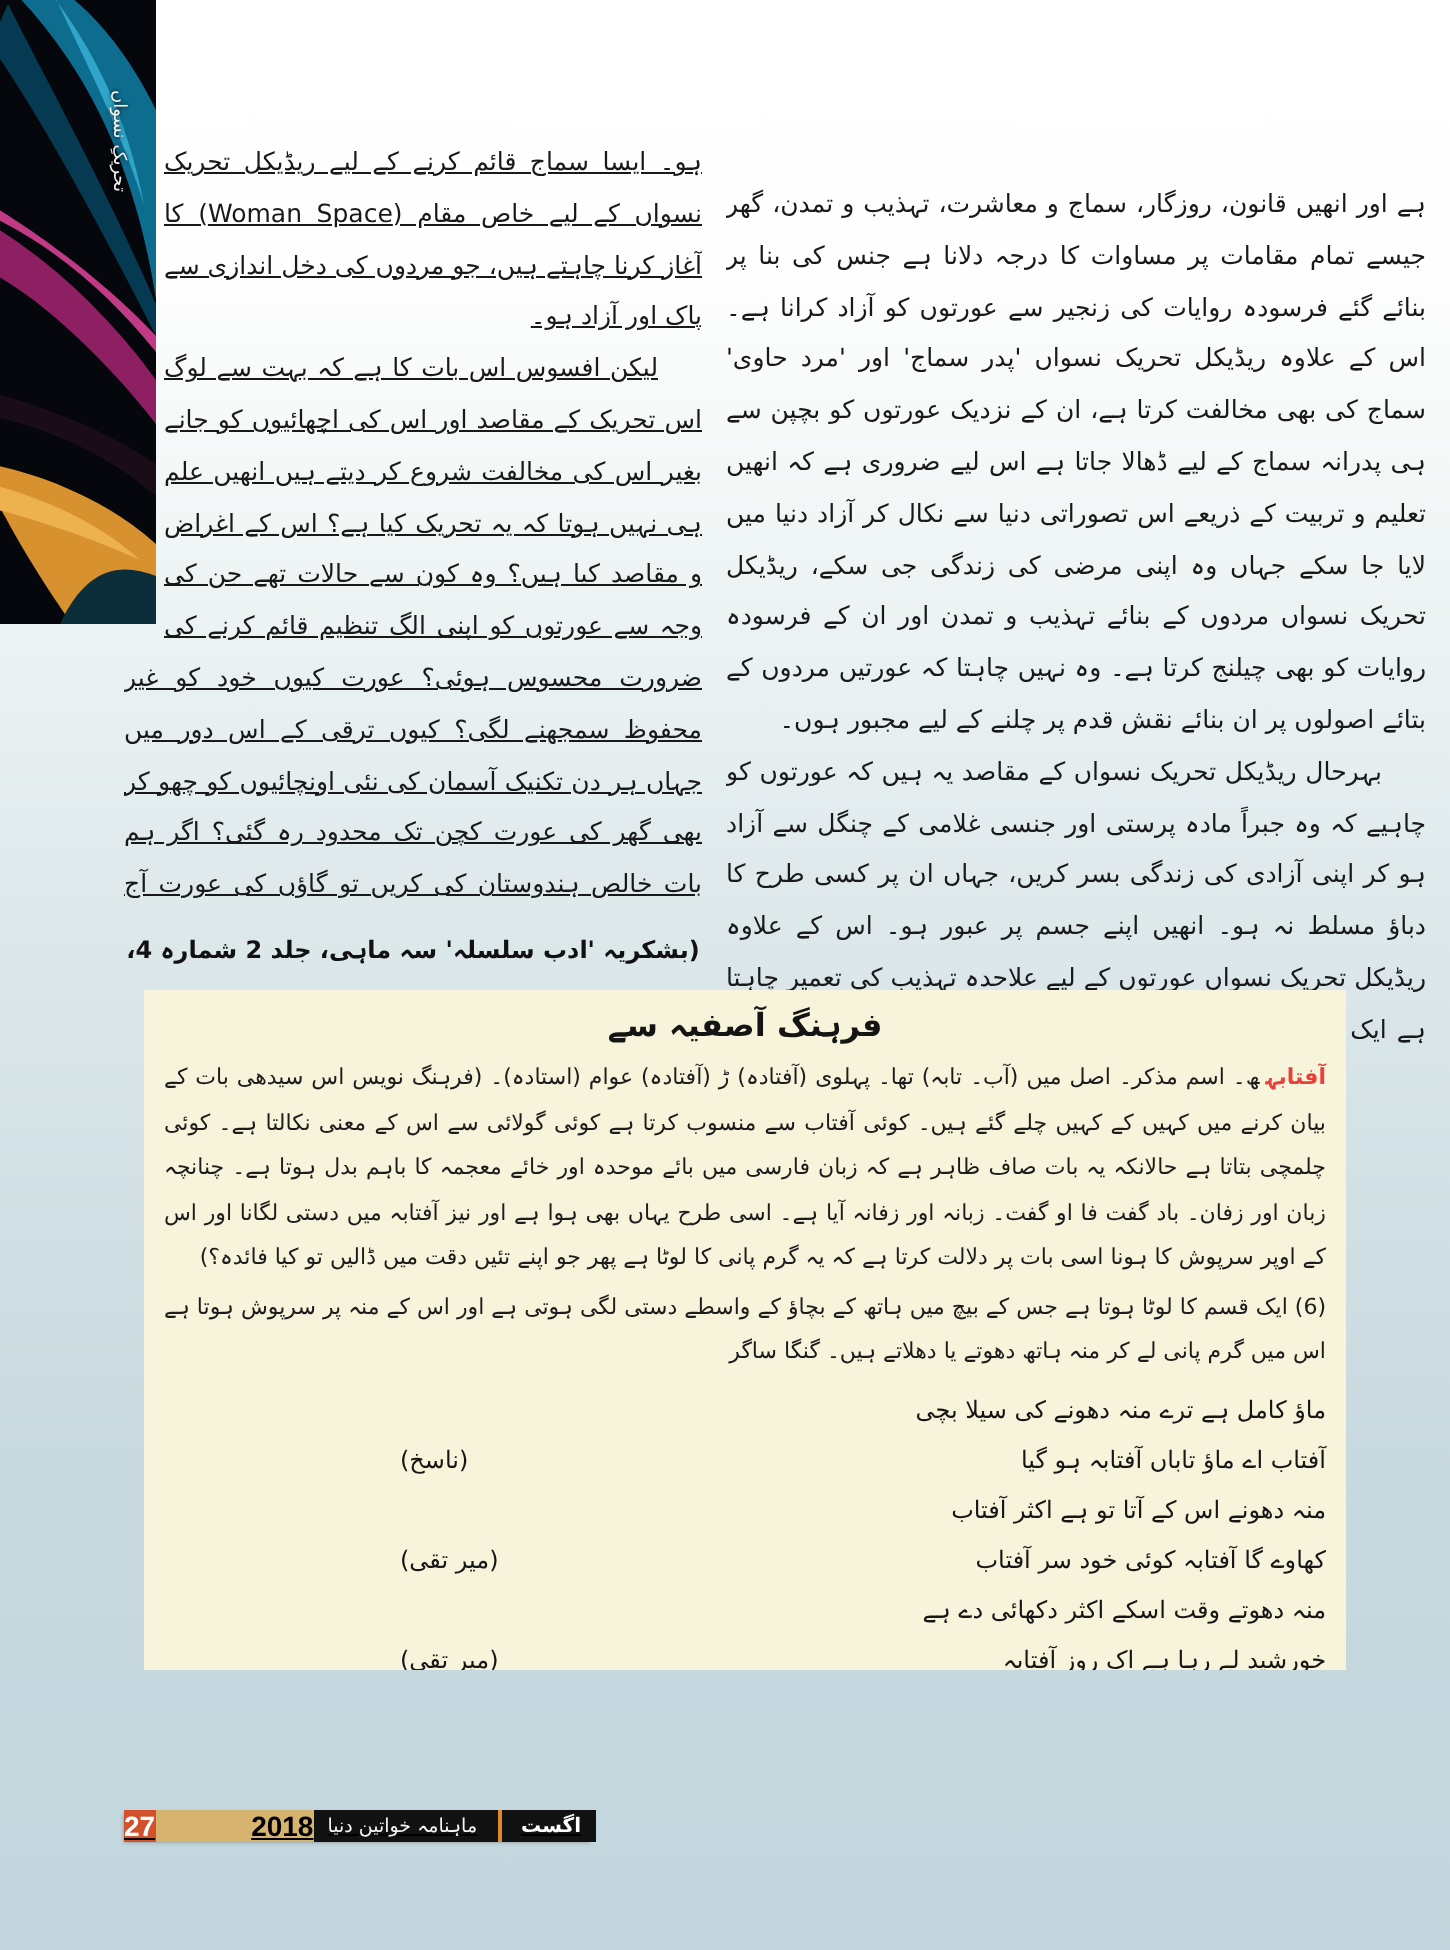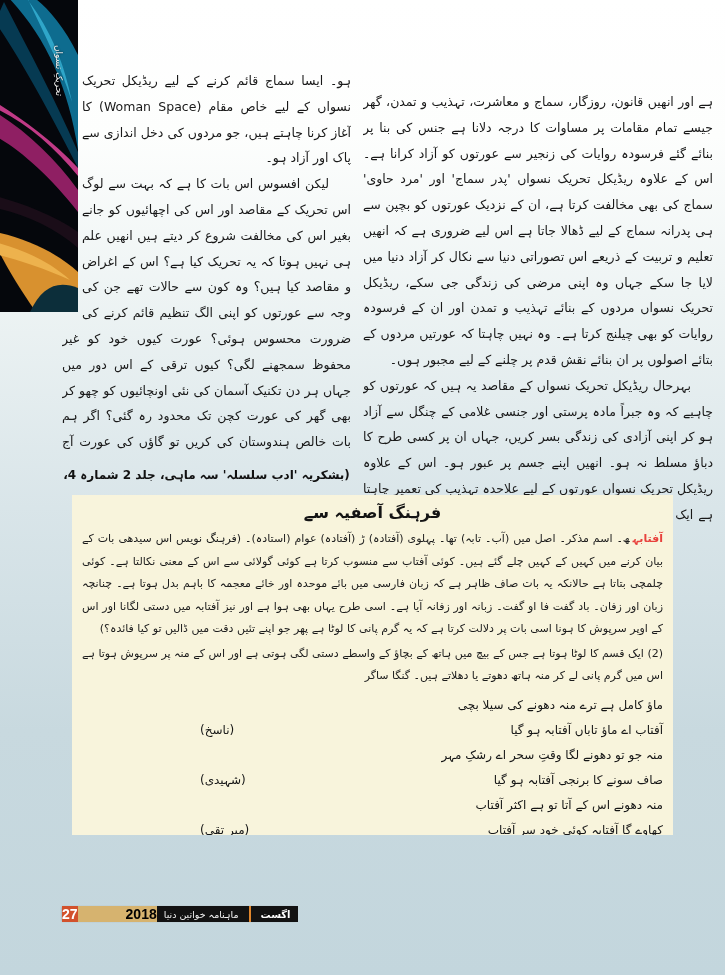--- a/index.html
+++ b/index.html
@@ -24,21 +24,21 @@
     direction:rtl;text-shadow:0 0 2px #000;
   }
 
   
   .col{position:absolute;color:#191919;font-size:12.5px;line-height:25.8px;
     text-align:justify;}
   .col p{margin:0;}
   .col p.indent{text-indent:22px;}
   .col-right{left:363px;top:55px;width:350px;height:440px;overflow:hidden;margin-top:34px;}
   .col-left{left:62px;top:68px;width:289px;}
-  .lc-flow{max-height:392px;overflow:hidden;}
+  .lc-flow{max-height:392px;overflow:hidden;text-decoration:underline;}
   .img-spacer{float:left;width:20px;height:248px;}
   .credit{margin-top:3px;text-align:center;font-size:12px;font-weight:bold;color:#111;}
 
   
   .dict-box{
     position:absolute;left:72px;top:495px;width:601px;height:340px;
     background:#f8f4dc;box-sizing:border-box;padding:5px 10px 6px 10px;overflow:hidden;
   }
   .dict-heading{
     text-align:center;font-size:16px;font-weight:bold;color:#141414;
@@ -51,22 +51,23 @@
   .vline{text-align:right;font-size:12px;line-height:25px;color:#161616;}
   .v2row{position:relative;}
   .poet{
     position:absolute;left:118px;top:0;
     font-size:12px;line-height:25px;color:#161616;direction:rtl;
   }
 
   
   .footer{
     position:absolute;left:62px;top:906px;height:14px;width:233px;
-    display:flex;flex-direction:row;align-items:flex-start;
+    display:flex;flex-direction:row;align-items:center;
     box-shadow:0 1px 2px rgba(0,0,0,.35);
+    text-decoration:underline;
   }
   .pagenum{
     width:38px;background:#d2512c;color:#fff;font-weight:bold;font-size:14px;
     display:flex;align-items:center;justify-content:center;
     font-family:"Liberation Sans",sans-serif;
   }
   .yearbox{
     width:56px;background:#d6b36f;color:#000000;font-weight:bold;font-size:14px;
     display:flex;align-items:center;justify-content:center;
     font-family:"Liberation Sans",sans-serif;
@@ -115,35 +116,28 @@
       <div class="img-spacer"></div>
       <p>ہو۔ ایسا سماج قائم کرنے کے لیے ریڈیکل تحریک نسواں کے لیے خاص مقام (Woman Space) کا آغاز کرنا چاہتے ہیں، جو مردوں کی دخل اندازی سے پاک اور آزاد ہو۔</p>
       <p class="indent"><span>لیکن افسوس اس بات کا ہے کہ بہت سے لوگ اس تحریک کے مقاصد اور اس کی اچھائیوں کو جانے بغیر اس کی مخالفت شروع کر دیتے ہیں انھیں علم ہی نہیں ہوتا کہ یہ تحریک کیا ہے؟ اس کے اغراض و مقاصد کیا ہیں؟ وہ کون سے حالات تھے جن کی وجہ سے عورتوں کو اپنی الگ تنظیم قائم کرنے کی ضرورت محسوس ہوئی؟ عورت کیوں خود کو غیر محفوظ سمجھنے لگی؟ کیوں ترقی کے اس دور میں جہاں ہر دن تکنیک آسمان کی نئی اونچائیوں کو چھو کر بھی گھر کی عورت کچن تک محدود رہ گئی؟ اگر ہم بات خالص ہندوستان کی کریں تو گاؤں کی عورت آج بھی وہیں کھڑی ہے جہاں آج سے پچاس سال پہلے تھی، وہیں دوسری طرف ایک شہر کی عورت ڈیجیٹل لائف کا خواب دیکھ رہی ہے لیکن کیا واقعی ان دونوں طرح کی عورتوں کی زندگی میں آج کا یہ برابر کا حق دینے والا سماج (صرف کہنے اور سننے میں) دیہی اور شہری زندگی میں کوئی مماثلت کروا سکتا ہے؟</span></p>
     </div>
     <div class="credit urdu">(بشکریہ 'ادب سلسلہ' سہ ماہی، جلد 2 شمارہ 4، 2017)</div>
   </div>
 
   <div class="dict-box urdu">
     <div class="dict-heading">فرہنگ آصفیہ سے</div>
     <p class="entry"><span class="entry-word">آفتابہ</span><span>ھ۔ اسم مذکر۔ اصل میں (آب۔ تابہ) تھا۔ پہلوی (آفتادہ) ڑ (آفتادہ) عوام (استادہ)۔ (فرہنگ نویس اس سیدھی بات کے بیان کرنے میں کہیں کے کہیں چلے گئے ہیں۔ کوئی آفتاب سے منسوب کرتا ہے کوئی گولائی سے اس کے معنی نکالتا ہے۔ کوئی چلمچی بتاتا ہے حالانکہ یہ بات صاف ظاہر ہے کہ زبان فارسی میں بائے موحدہ اور خائے معجمہ کا باہم بدل ہوتا ہے۔ چنانچہ زبان اور زفان۔ باد گفت فا او گفت۔ زبانہ اور زفانہ آیا ہے۔ اسی طرح یہاں بھی ہوا ہے اور نیز آفتابہ میں دستی لگانا اور اس کے اوپر سرپوش کا ہونا اسی بات پر دلالت کرتا ہے کہ یہ گرم پانی کا لوٹا ہے پھر جو اپنے تئیں دقت میں ڈالیں تو کیا فائدہ؟)</span></p>
-    <p class="definition">(2) ایک قسم کا لوٹا ہوتا ہے جس کے بیچ میں ہاتھ کے بچاؤ کے واسطے دستی لگی ہوتی ہے اور اس کے منہ پر سرپوش ہوتا ہے اس میں گرم پانی لے کر منہ ہاتھ دھوتے یا دھلاتے ہیں۔ گنگا ساگر</p>
+    <p class="definition">(6) ایک قسم کا لوٹا ہوتا ہے جس کے بیچ میں ہاتھ کے بچاؤ کے واسطے دستی لگی ہوتی ہے اور اس کے منہ پر سرپوش ہوتا ہے اس میں گرم پانی لے کر منہ ہاتھ دھوتے یا دھلاتے ہیں۔ گنگا ساگر</p>
 
     <div class="verses">
       <div class="couplet">
         <div class="vline">ماؤ کامل ہے ترے منہ دھونے کی سیلا بچی</div>
         <div class="v2row">
           <div class="vline">آفتاب اے ماؤ تاباں آفتابہ ہو گیا</div>
           <span class="poet">(ناسخ)</span>
-        </div>
-      </div>
-      <div class="couplet">
-        <div class="vline">منہ جو تو دھونے لگا وقتِ سحر اے رشکِ مہر</div>
-        <div class="v2row">
-          <div class="vline">صاف سونے کا برنجی آفتابہ ہو گیا</div>
-          <span class="poet">(شہیدی)</span>
         </div>
       </div>
       <div class="couplet">
         <div class="vline">منہ دھونے اس کے آتا تو ہے اکثر آفتاب</div>
         <div class="v2row">
           <div class="vline">کھاوے گا آفتابہ کوئی خود سر آفتاب</div>
           <span class="poet">(میر تقی)</span>
         </div>
       </div>
       <div class="couplet">

